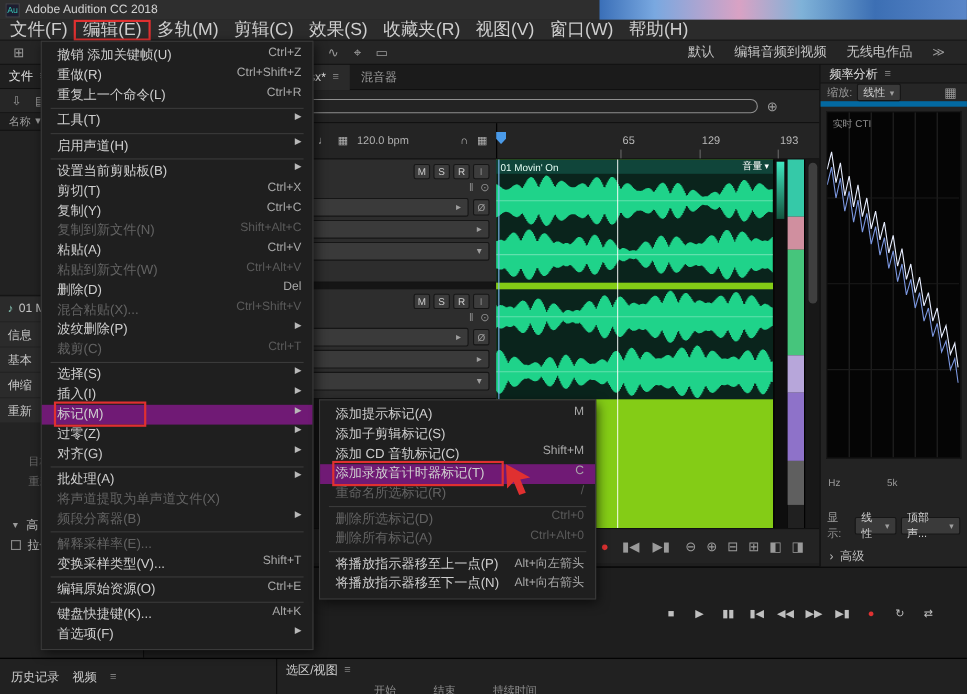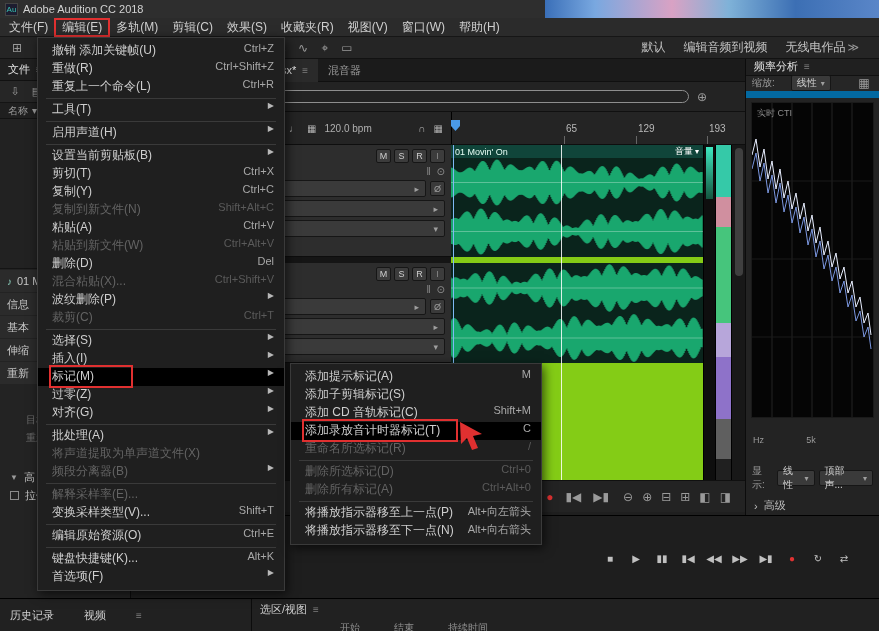--- a/index.html
+++ b/index.html
@@ -5,27 +5,27 @@
 *{margin:0;padding:0;box-sizing:border-box}
 body{background:#444}
 .app{position:relative;width:879px;height:631px;background:#1d1d1d;font-family:"Liberation Sans","DejaVu Sans",sans-serif;color:#c8c8c8;font-size:12px;overflow:hidden}
 
 .titlebar{position:absolute;left:0;top:0;width:100%;height:18px;background:#2e2e2e;display:flex;align-items:center;gap:5px;padding:0 5px;z-index:6}
 .wallpaper{position:absolute;right:0;top:0;width:334px;height:18px;background:linear-gradient(90deg,#3a6fb8,#79a8e0 15%,#d9a2c4 38%,#7fb2d8 55%,#3c6fb4 75%,#5a86c8)}
 .app-badge{width:13px;height:13px;background:#1d1d30;color:#37c0b0;font-size:8px;display:flex;align-items:center;justify-content:center;border:1px solid #444;position:relative;z-index:2}
 .title-text{font-size:11px;color:#d2d2d2;position:relative;z-index:2}
 
 .menubar{position:absolute;left:0;top:18px;width:100%;height:19px;background:#2b2b2b;display:flex;align-items:center;padding-left:2px;z-index:30;border-bottom:1px solid #161616}
-.mb-item{padding:0 7px;height:17px;line-height:17px;font-size:12px;color:#cfcfcf;cursor:default}
+.mb-item{padding:0 7px;height:17px;line-height:17px;font-size:16px;color:#cfcfcf;cursor:default}
 .redbox-thin{outline:2px solid #e03030;outline-offset:-1px}
 
 .toolbar{position:absolute;left:0;top:37px;width:100%;height:22px;background:#252525;border-bottom:1px solid #121212;display:flex;align-items:center;padding:0 8px;gap:6px}
 .tool-icon{color:#9a9a9a;font-size:12px;width:18px;text-align:center}
 #toolbar-tools{display:flex;gap:4px;margin-left:240px}
-.ws-group{margin-left:auto;display:flex;align-items:center;gap:2px;padding-right:12px}
+.ws-group{margin-left:auto;display:flex;align-items:center;gap:18px;padding-right:12px}
 .ws-btn{font-size:12px;color:#c4c4c4;cursor:default}
 .overflow{color:#9a9a9a;font-size:11px}
 
 .left-panel{position:absolute;left:0;top:59px;width:131px;height:539px;background:#232323;border-right:1px solid #0c0c0c;display:flex;flex-direction:column}
 .lp-tab{height:22px;display:flex;align-items:center;gap:6px;padding:0 8px;background:#202020;border-bottom:1px solid #111}
 .lp-tab-label{font-size:11px;color:#e2e2e2}
 .burger{color:#7e7e7e;font-size:10px}
 .lp-icons{height:22px;display:flex;align-items:center;gap:8px;padding:0 8px;background:#262626;border-bottom:1px solid #141414}
 .lp-icons .tool-icon{width:14px;font-size:11px}
 .lp-name{height:16px;display:flex;align-items:center;gap:4px;padding:0 8px;background:#1f1f1f;border-bottom:1px solid #121212;font-size:10px;color:#9a9a9a}
@@ -94,44 +94,44 @@
 #mini-transport .tool-icon{width:auto}
 #zoom-icons{display:flex;gap:9px;margin-right:4px;font-size:13px;color:#a8a8a8}
 #zoom-icons .tool-icon{width:auto}
 
 .transport-zone{position:absolute;left:131px;top:515px;width:748px;height:83px;background:#1e1e1e;border-top:1px solid #000}
 #transport-buttons{position:absolute;right:24px;top:33px;display:flex;gap:4px}
 .tr-btn{width:22px;height:18px;display:flex;align-items:center;justify-content:center;font-size:10px;color:#c0c0c0;cursor:default}
 
 .right-panel{position:absolute;left:745px;top:59px;width:134px;height:456px;background:#232323;border-left:1px solid #0c0c0c;display:flex;flex-direction:column}
 .rp-tab{height:22px;display:flex;align-items:center;gap:6px;padding:0 8px;background:#202020;border-bottom:1px solid #111}
-.rp-controls{height:22px;display:flex;align-items:center;gap:16px;padding:0 6px;font-size:10px;color:#9a9a9a;background:#262626;border-bottom:7px solid #0369a1}
+.rp-controls{height:22px;display:flex;align-items:center;gap:4px;padding:0 6px;font-size:10px;color:#9a9a9a;background:#262626;border-bottom:5px solid #0369a1}
 .dd{background:#3a3a3a;border:1px solid #161616;border-radius:2px;height:16px;display:inline-flex;align-items:center;gap:4px;padding:0 5px;font-size:10px;color:#d0d0d0}
 .dd .arr{font-size:8px;color:#9f9f9f}
 .rp-plot{position:relative;height:316px;background:#050505;margin:4px 5px 0 5px;border:1px solid #1a1a1a}
 .rp-overlay{position:absolute;left:5px;top:4px;font-size:9px;color:#8f8f8f}
 .rp-axis{position:relative;height:14px;font-size:9px;color:#9a9a9a;margin:16px 5px}
 .axis-hz{position:absolute;left:2px;top:1px}
 .axis-5k{position:absolute;left:45%;top:1px}
 .rp-display{display:flex;align-items:center;gap:4px;padding:4px 6px;font-size:10px;color:#9a9a9a}
 .rp-adv{display:flex;align-items:center;gap:6px;padding:2px 8px;font-size:11px;color:#bdbdbd}
 
 .bottom-strip{position:absolute;left:0;top:598px;width:100%;height:33px;background:#212121;border-top:1px solid #000;display:flex}
-.bs-left{width:252px;display:flex;align-items:center;gap:30px;padding:0 10px;border-right:1px solid #0c0c0c}
+.bs-left{width:252px;display:flex;align-items:center;gap:12px;padding:0 10px;border-right:1px solid #0c0c0c}
 .bs-tab{font-size:11px;color:#cfcfcf;cursor:default}
 .bs-sel{flex:1;padding:3px 8px}
 .bs-sel-head{display:flex;gap:6px;font-size:11px;color:#cfcfcf;align-items:center}
 .bs-cols{display:flex;gap:34px;padding-left:80px;margin-top:4px;font-size:10px;color:#8f8f8f}
 
 .menu{position:absolute;background:#1f1f1f;border:1px solid #3a3a3a;box-shadow:2px 3px 10px rgba(0,0,0,.65);padding:4px 0;z-index:40;font-size:12px}
 #edit-menu{left:37px;top:37px;width:248px}
 #markers-menu{left:290px;top:363px;width:252px;z-index:45}
 .mitem{display:flex;align-items:flex-start;height:18px;padding:0 10px 0 14px;color:#cfcfcf;cursor:default}
 .mitem.dis{color:#636363}
-.mitem.hl{background:#000000}
+.mitem.hl{background:#701a75}
 .mlabel{display:inline-block;white-space:nowrap}
 .mright{margin-left:auto;display:flex;align-items:center;gap:6px;color:#a8a8a8;font-size:11px;white-space:nowrap}
 .mitem.dis .mright{color:#5a5a5a}
 .marrow{font-size:8px;color:#b8b8b8}
 .msep{height:1px;background:#3a3a3a;margin:2px 8px}
 .redbox{outline:2px solid #e03030;outline-offset:1px}
 .arrow-annot{position:absolute;left:458px;top:421px;z-index:60}
 </style>
 </head>
 <body>

